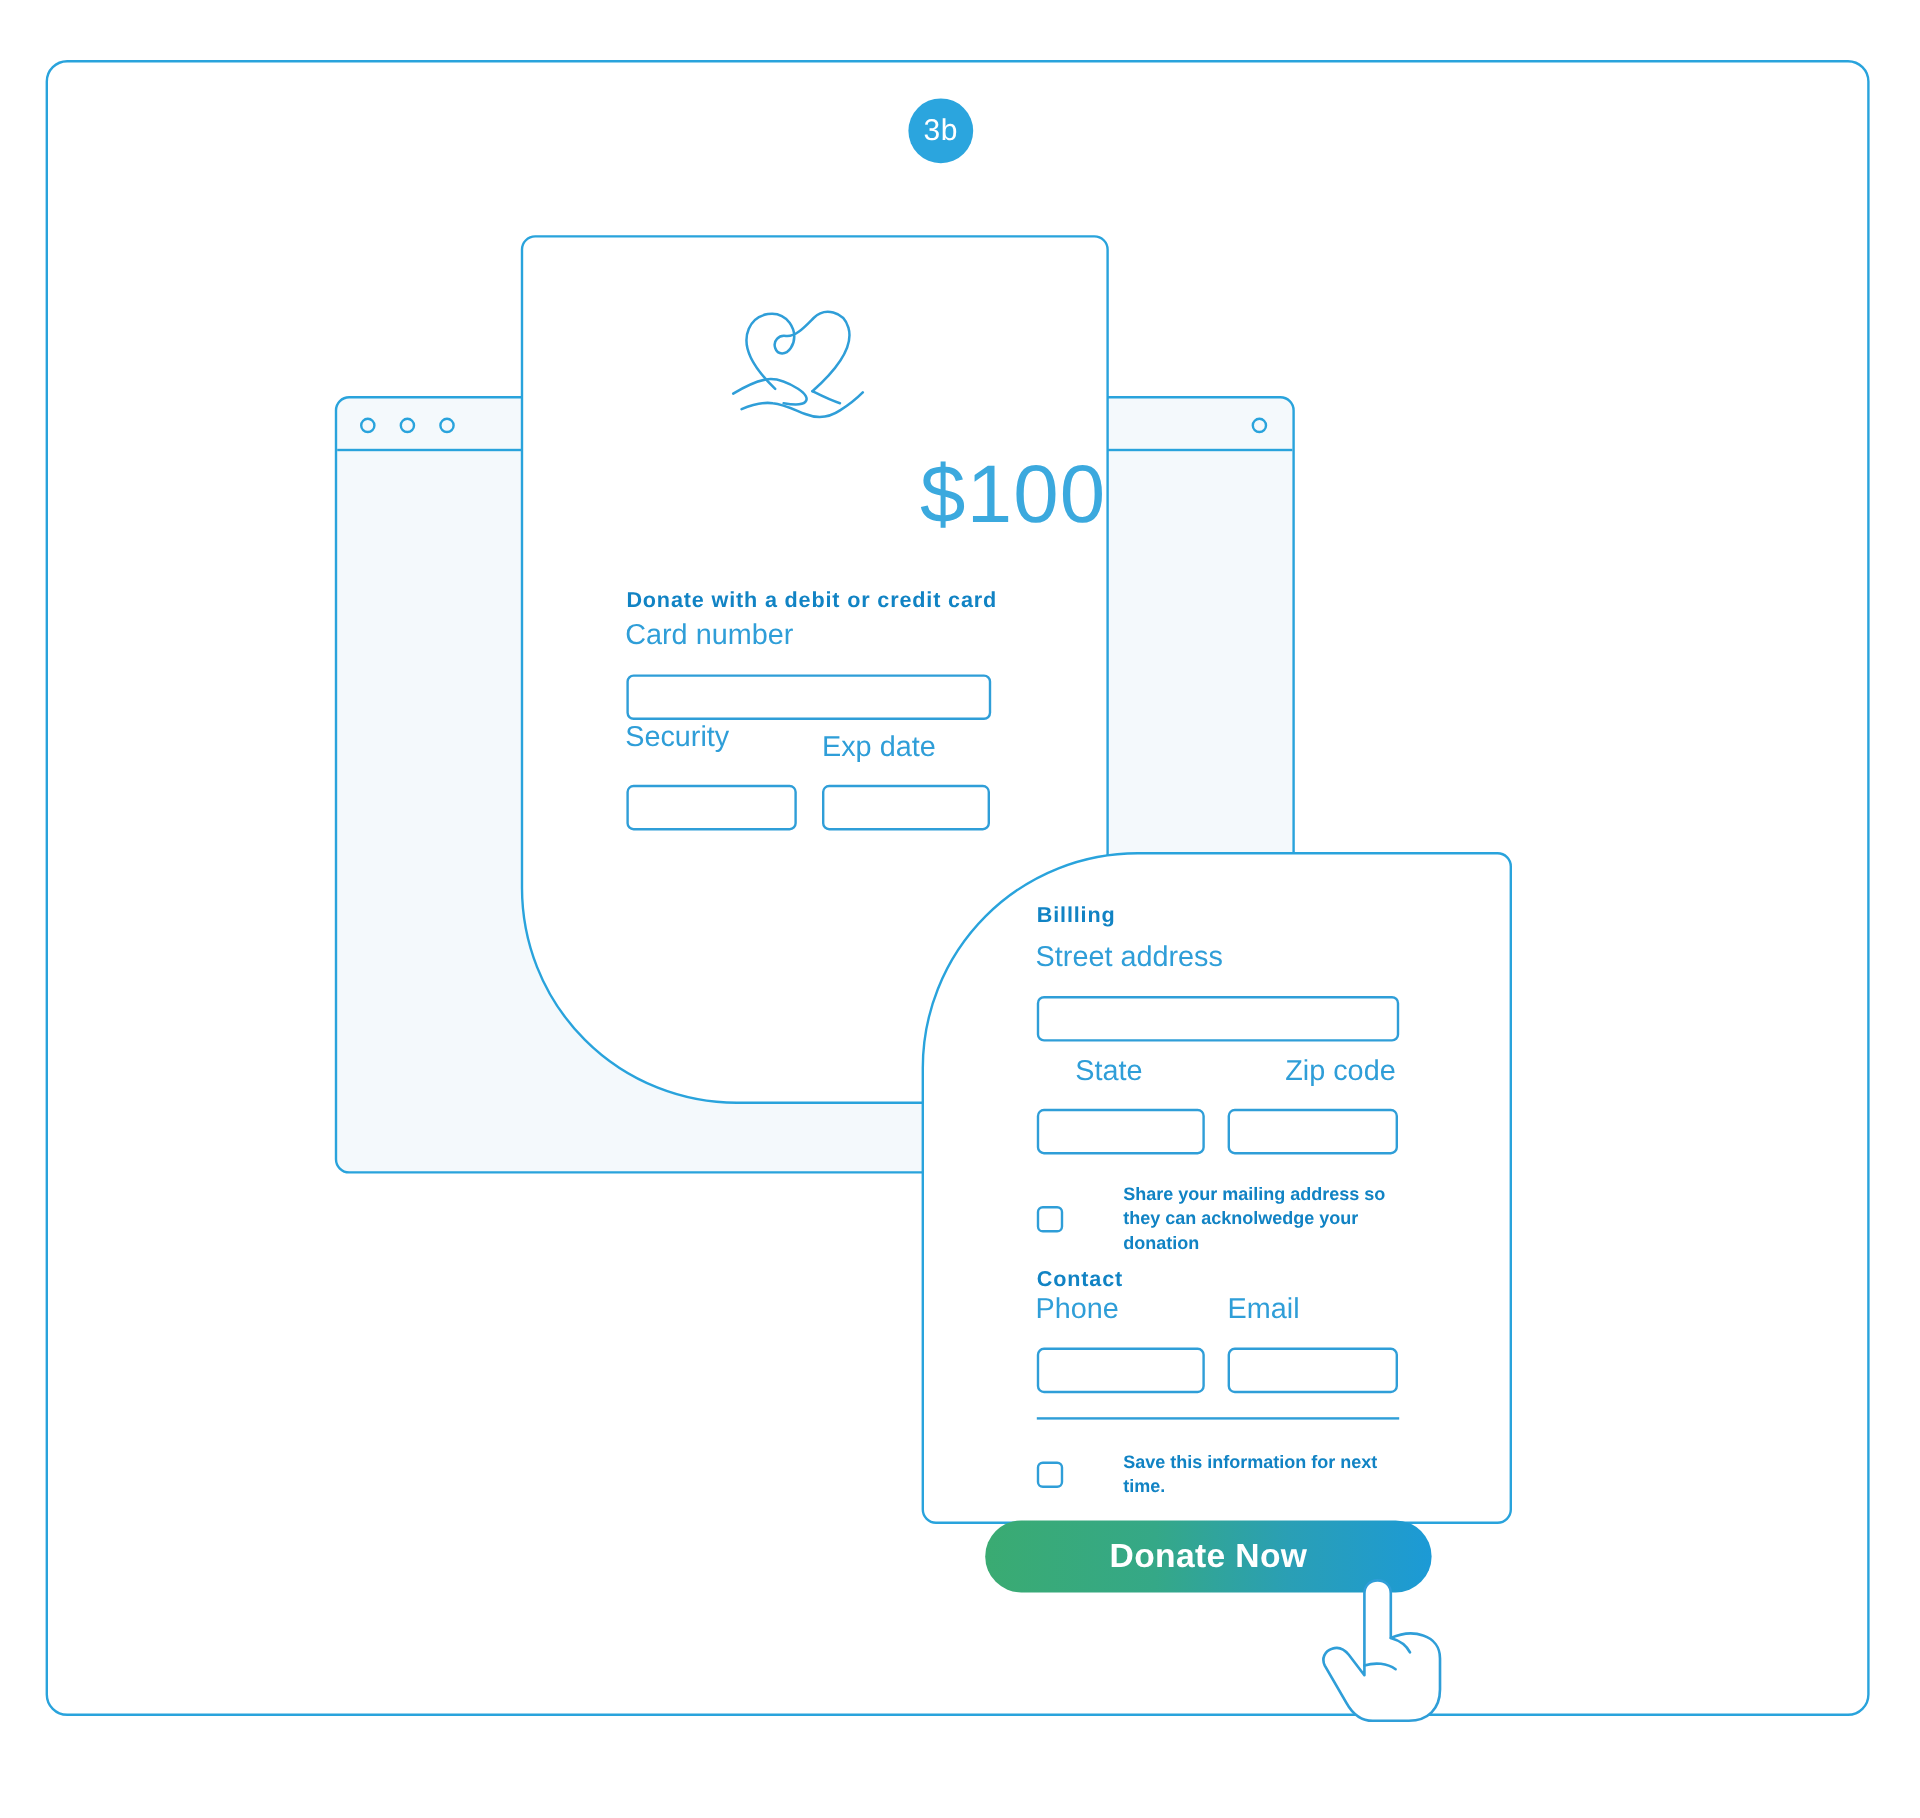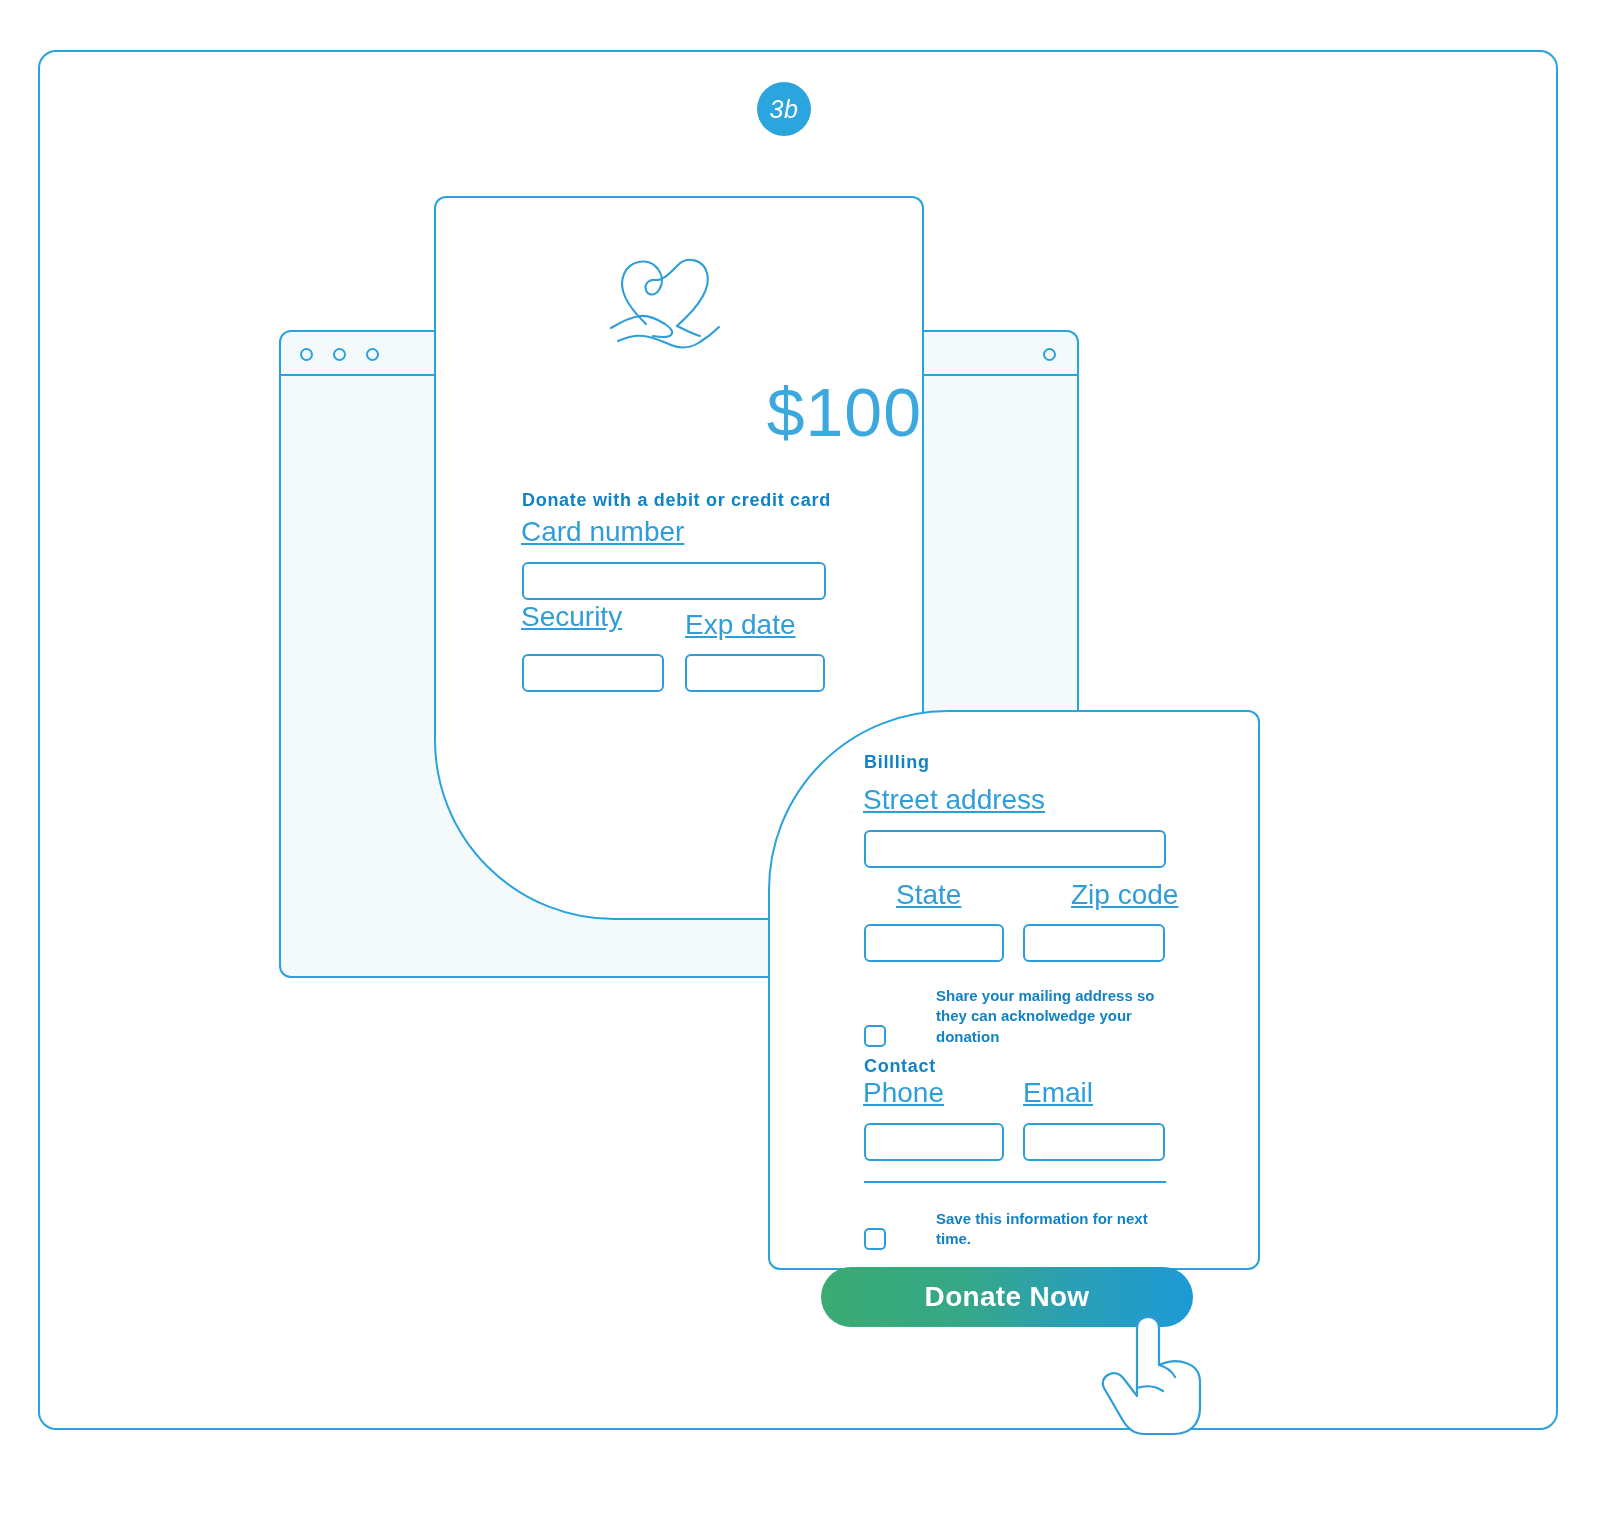--- a/index.html
+++ b/index.html
@@ -40,21 +40,20 @@
     height: 54px;
     border-radius: 50%;
     background: #2ba5de;
     color: #ffffff;
     font-size: 25px;
     display: flex;
     align-items: center;
     justify-content: center;
     letter-spacing: 0.5px;
     z-index: 40;
-    font-style: italic;
   }
 
   
   #browser-window {
     position: absolute;
     left: 279px;
     top: 330px;
     width: 800px;
     height: 648px;
     box-sizing: border-box;
@@ -138,23 +137,22 @@
 
   
   .section-heading {
     color: #1183c4;
     font-size: 18px;
     font-weight: bold;
     letter-spacing: 0.7px;
   }
   .field-label {
     color: #2f9ed8;
-    font-size: 28px;
+    font-size: 24px;
     font-weight: 400;
-    text-decoration: underline;
   }
   .field-box {
     border: 2px solid #2f9ed8;
     border-radius: 6px;
     box-sizing: border-box;
     background: #ffffff;
   }
 
   
   #pay-heading { position: absolute; left: 86px; top: 292px; }
@@ -170,21 +168,21 @@
   #label-street      { position: absolute; left: 93px; top: 72px; }
   #input-street      { position: absolute; left: 94px; top: 118px; width: 302px; height: 38px; }
   #label-state       { position: absolute; left: 93px; top: 167px; margin-left: 33px; }
   #label-zip         { position: absolute; left: 253px; top: 167px; margin-left: 48px; }
   #input-state       { position: absolute; left: 94px; top: 212px; width: 140px; height: 38px; }
   #input-zip         { position: absolute; left: 253px; top: 212px; width: 142px; height: 38px; }
 
   .checkbox-row {
     position: absolute;
     display: flex;
-    align-items: flex-end;
+    align-items: center;
   }
   .checkbox-box {
     width: 22px;
     height: 22px;
     border: 2px solid #2f9ed8;
     border-radius: 5px;
     box-sizing: border-box;
     flex: 0 0 auto;
   }
   .checkbox-text {

